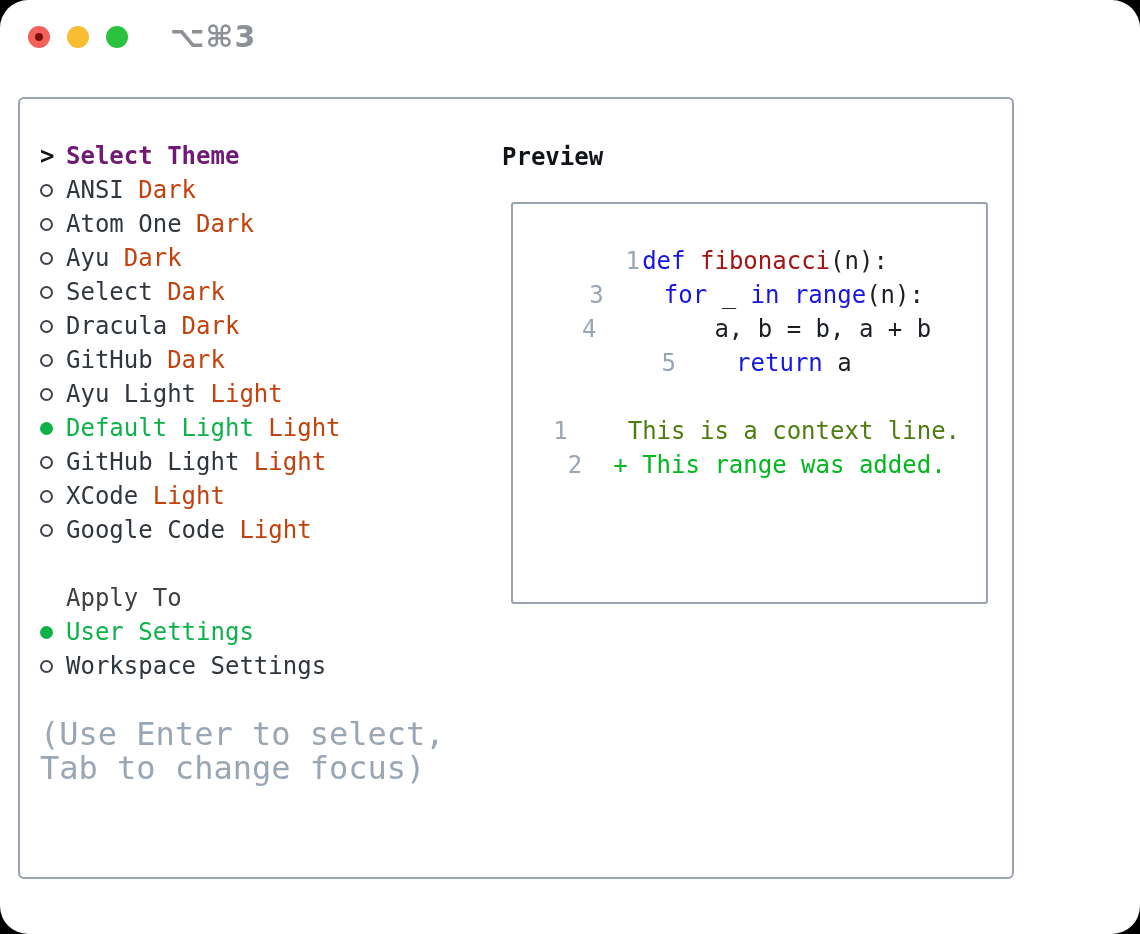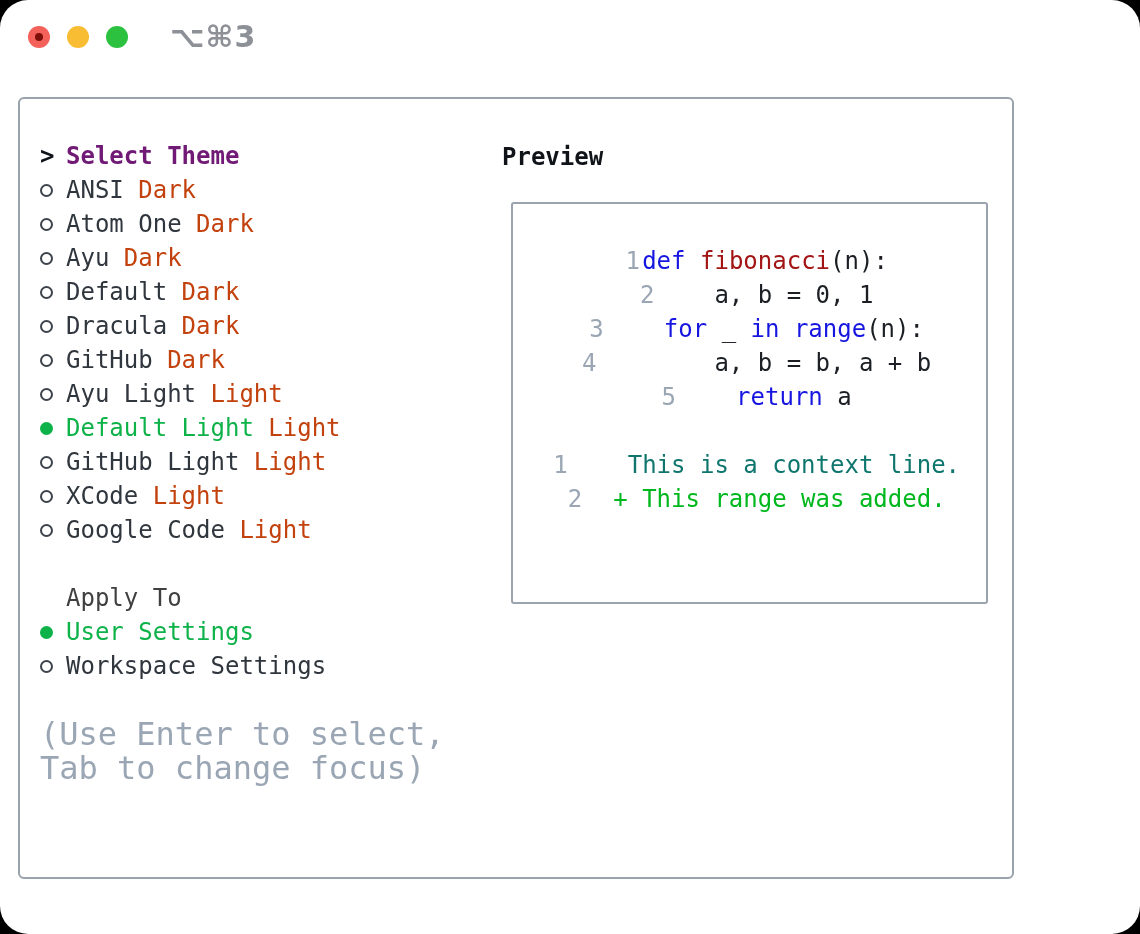--- a/index.html
+++ b/index.html
@@ -62,21 +62,21 @@
   .preview-box{
     position:absolute;left:491px;top:103px;width:477px;height:402px;
     border:2px solid #9aa3ae;border-radius:3px;box-sizing:border-box;
     padding:40px 0 16px 12px;overflow:hidden;text-align:center;
   }
   .pline{height:34px;font-size:24px;line-height:34px;white-space:pre;}
   .ln{display:inline-block;width:19px;color:#9aa6b4;}
   .tok-plain{color:#1b1f24;}
   .tok-kw{color:var(--kw);}
   .tok-fn{color:var(--fn);}
-  .tok-ctx{color:#0f766e;}
+  .tok-ctx{color:#4d7c0f;}
   .tok-del{color:var(--del);}
   .tok-add{color:var(--add);}
 </style>
 </head>
 <body>
 
 <div class="window">
 
   <div class="titlebar">
     <span class="dot dot-red"></span>
@@ -86,21 +86,21 @@
   </div>
 
   <div class="panel">
 
     <div class="leftcol">
       <div class="row"><span class="prompt">&gt;</span><span class="heading">Select Theme</span></div>
       <div id="theme-rows">
           <div class="row"><span class="radio"></span><span class="name">ANSI</span><span class="tag"> Dark</span></div>
           <div class="row"><span class="radio"></span><span class="name">Atom One</span><span class="tag"> Dark</span></div>
           <div class="row"><span class="radio"></span><span class="name">Ayu</span><span class="tag"> Dark</span></div>
-          <div class="row"><span class="radio"></span><span class="name">Default</span><span class="tag"> Dark</span></div>
+          <div class="row"><span class="radio"></span><span class="name">Select</span><span class="tag"> Dark</span></div>
           <div class="row"><span class="radio"></span><span class="name">Dracula</span><span class="tag"> Dark</span></div>
           <div class="row"><span class="radio"></span><span class="name">GitHub</span><span class="tag"> Dark</span></div>
           <div class="row"><span class="radio"></span><span class="name">Ayu Light</span><span class="tag"> Light</span></div>
           <div class="row selected"><span class="radio"></span><span class="name">Default Light</span><span class="tag"> Light</span></div>
           <div class="row"><span class="radio"></span><span class="name">GitHub Light</span><span class="tag"> Light</span></div>
           <div class="row"><span class="radio"></span><span class="name">XCode</span><span class="tag"> Light</span></div>
           <div class="row"><span class="radio"></span><span class="name">Google Code</span><span class="tag"> Light</span></div>
         </div>
       <div class="spacer"></div>
       <div class="row"><span class="indent"></span><span style="color:#404040;">Apply To</span></div>
@@ -110,21 +110,20 @@
         </div>
       <div class="spacer"></div>
       <div class="hint">(Use Enter to select, Tab to change focus)</div>
     </div>
 
     <div class="preview-heading">Preview</div>
 
     <div class="preview-box">
       <div id="code-lines">
           <div class="pline"><span class="ln">1</span><span class="tok-kw">def</span><span class="tok-plain"> </span><span class="tok-fn">fibonacci</span><span class="tok-plain">(n):</span></div>
-          <div class="pline"><span class="ln">2</span><span class="tok-plain">    a, b = 0, 1</span></div>
           <div class="pline"><span class="ln">3</span><span class="tok-plain">    </span><span class="tok-kw">for</span><span class="tok-plain"> _ </span><span class="tok-kw">in</span><span class="tok-plain"> </span><span class="tok-kw">range</span><span class="tok-plain">(n):</span></div>
           <div class="pline"><span class="ln">4</span><span class="tok-plain">        a, b = b, a + b</span></div>
           <div class="pline"><span class="ln">5</span><span class="tok-plain">    </span><span class="tok-kw">return</span><span class="tok-plain"> a</span></div>
         </div>
       <div class="spacer"></div>
       <div id="diff-lines">
           <div class="pline"><span class="ln">1</span><span class="tok-ctx">    This is a context line.</span></div>
           <div class="pline"><span class="ln">2</span><span class="tok-add">  + This range was added.</span></div>
         </div>
     </div>

